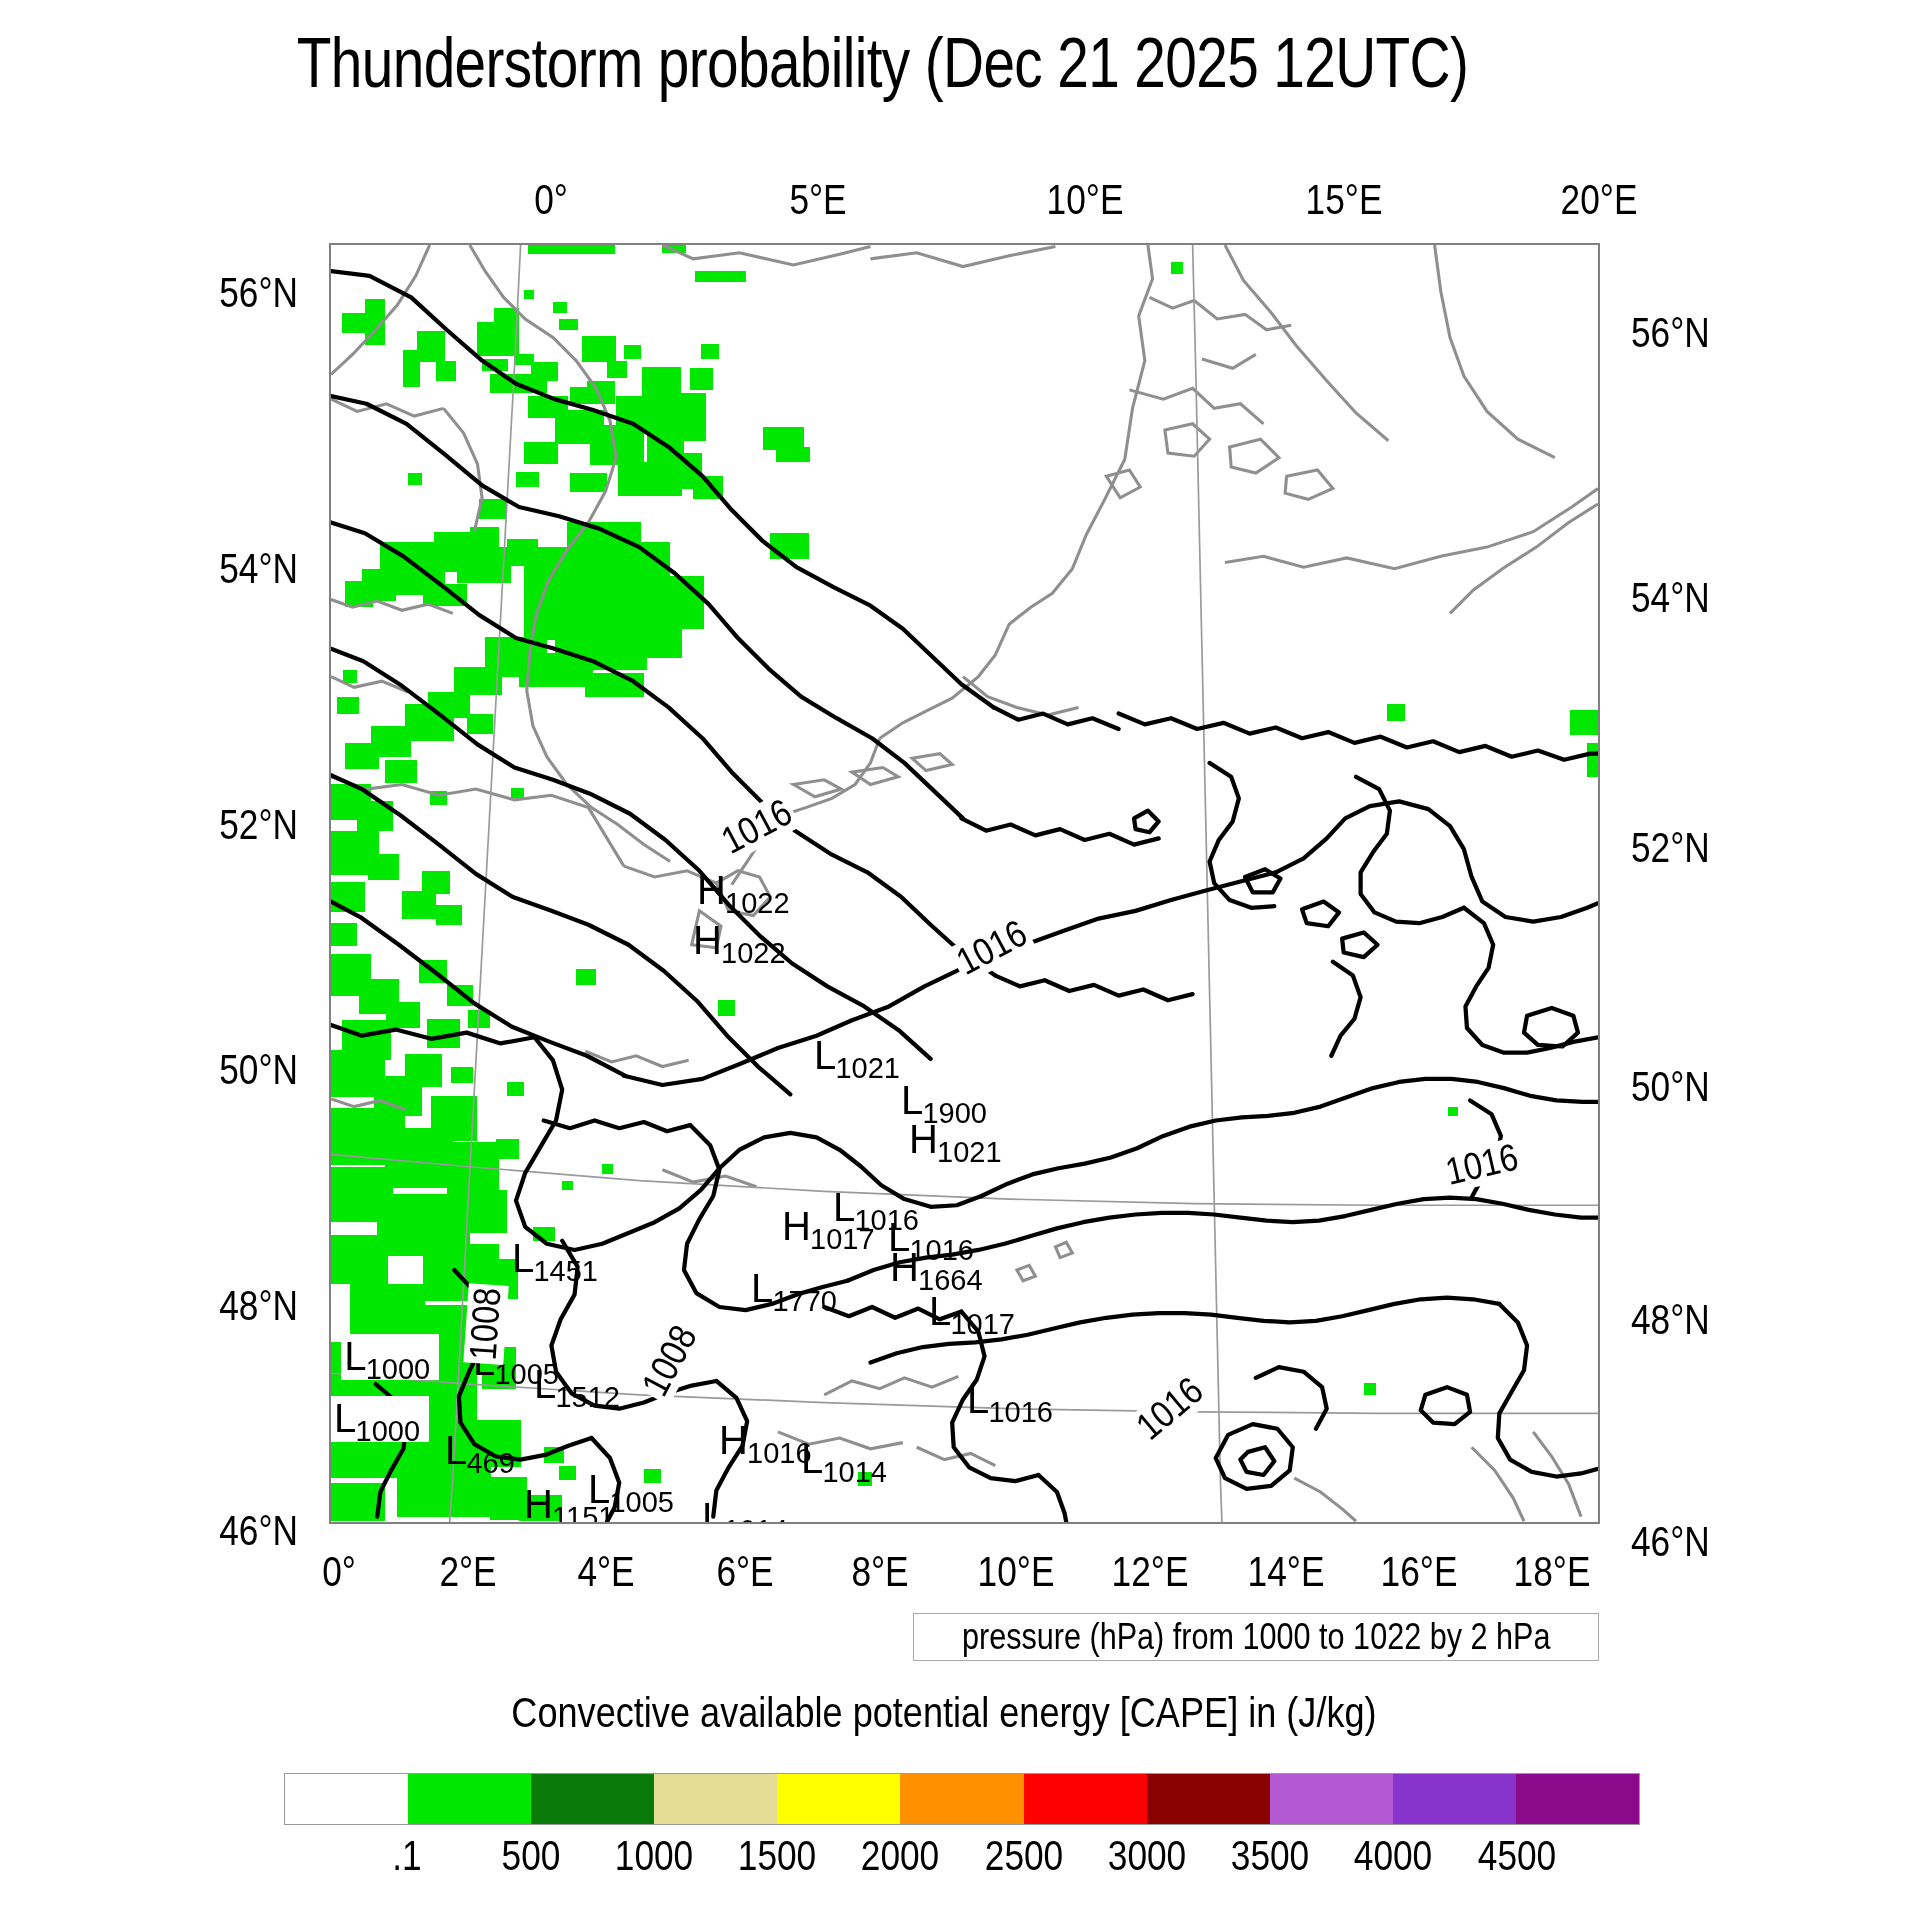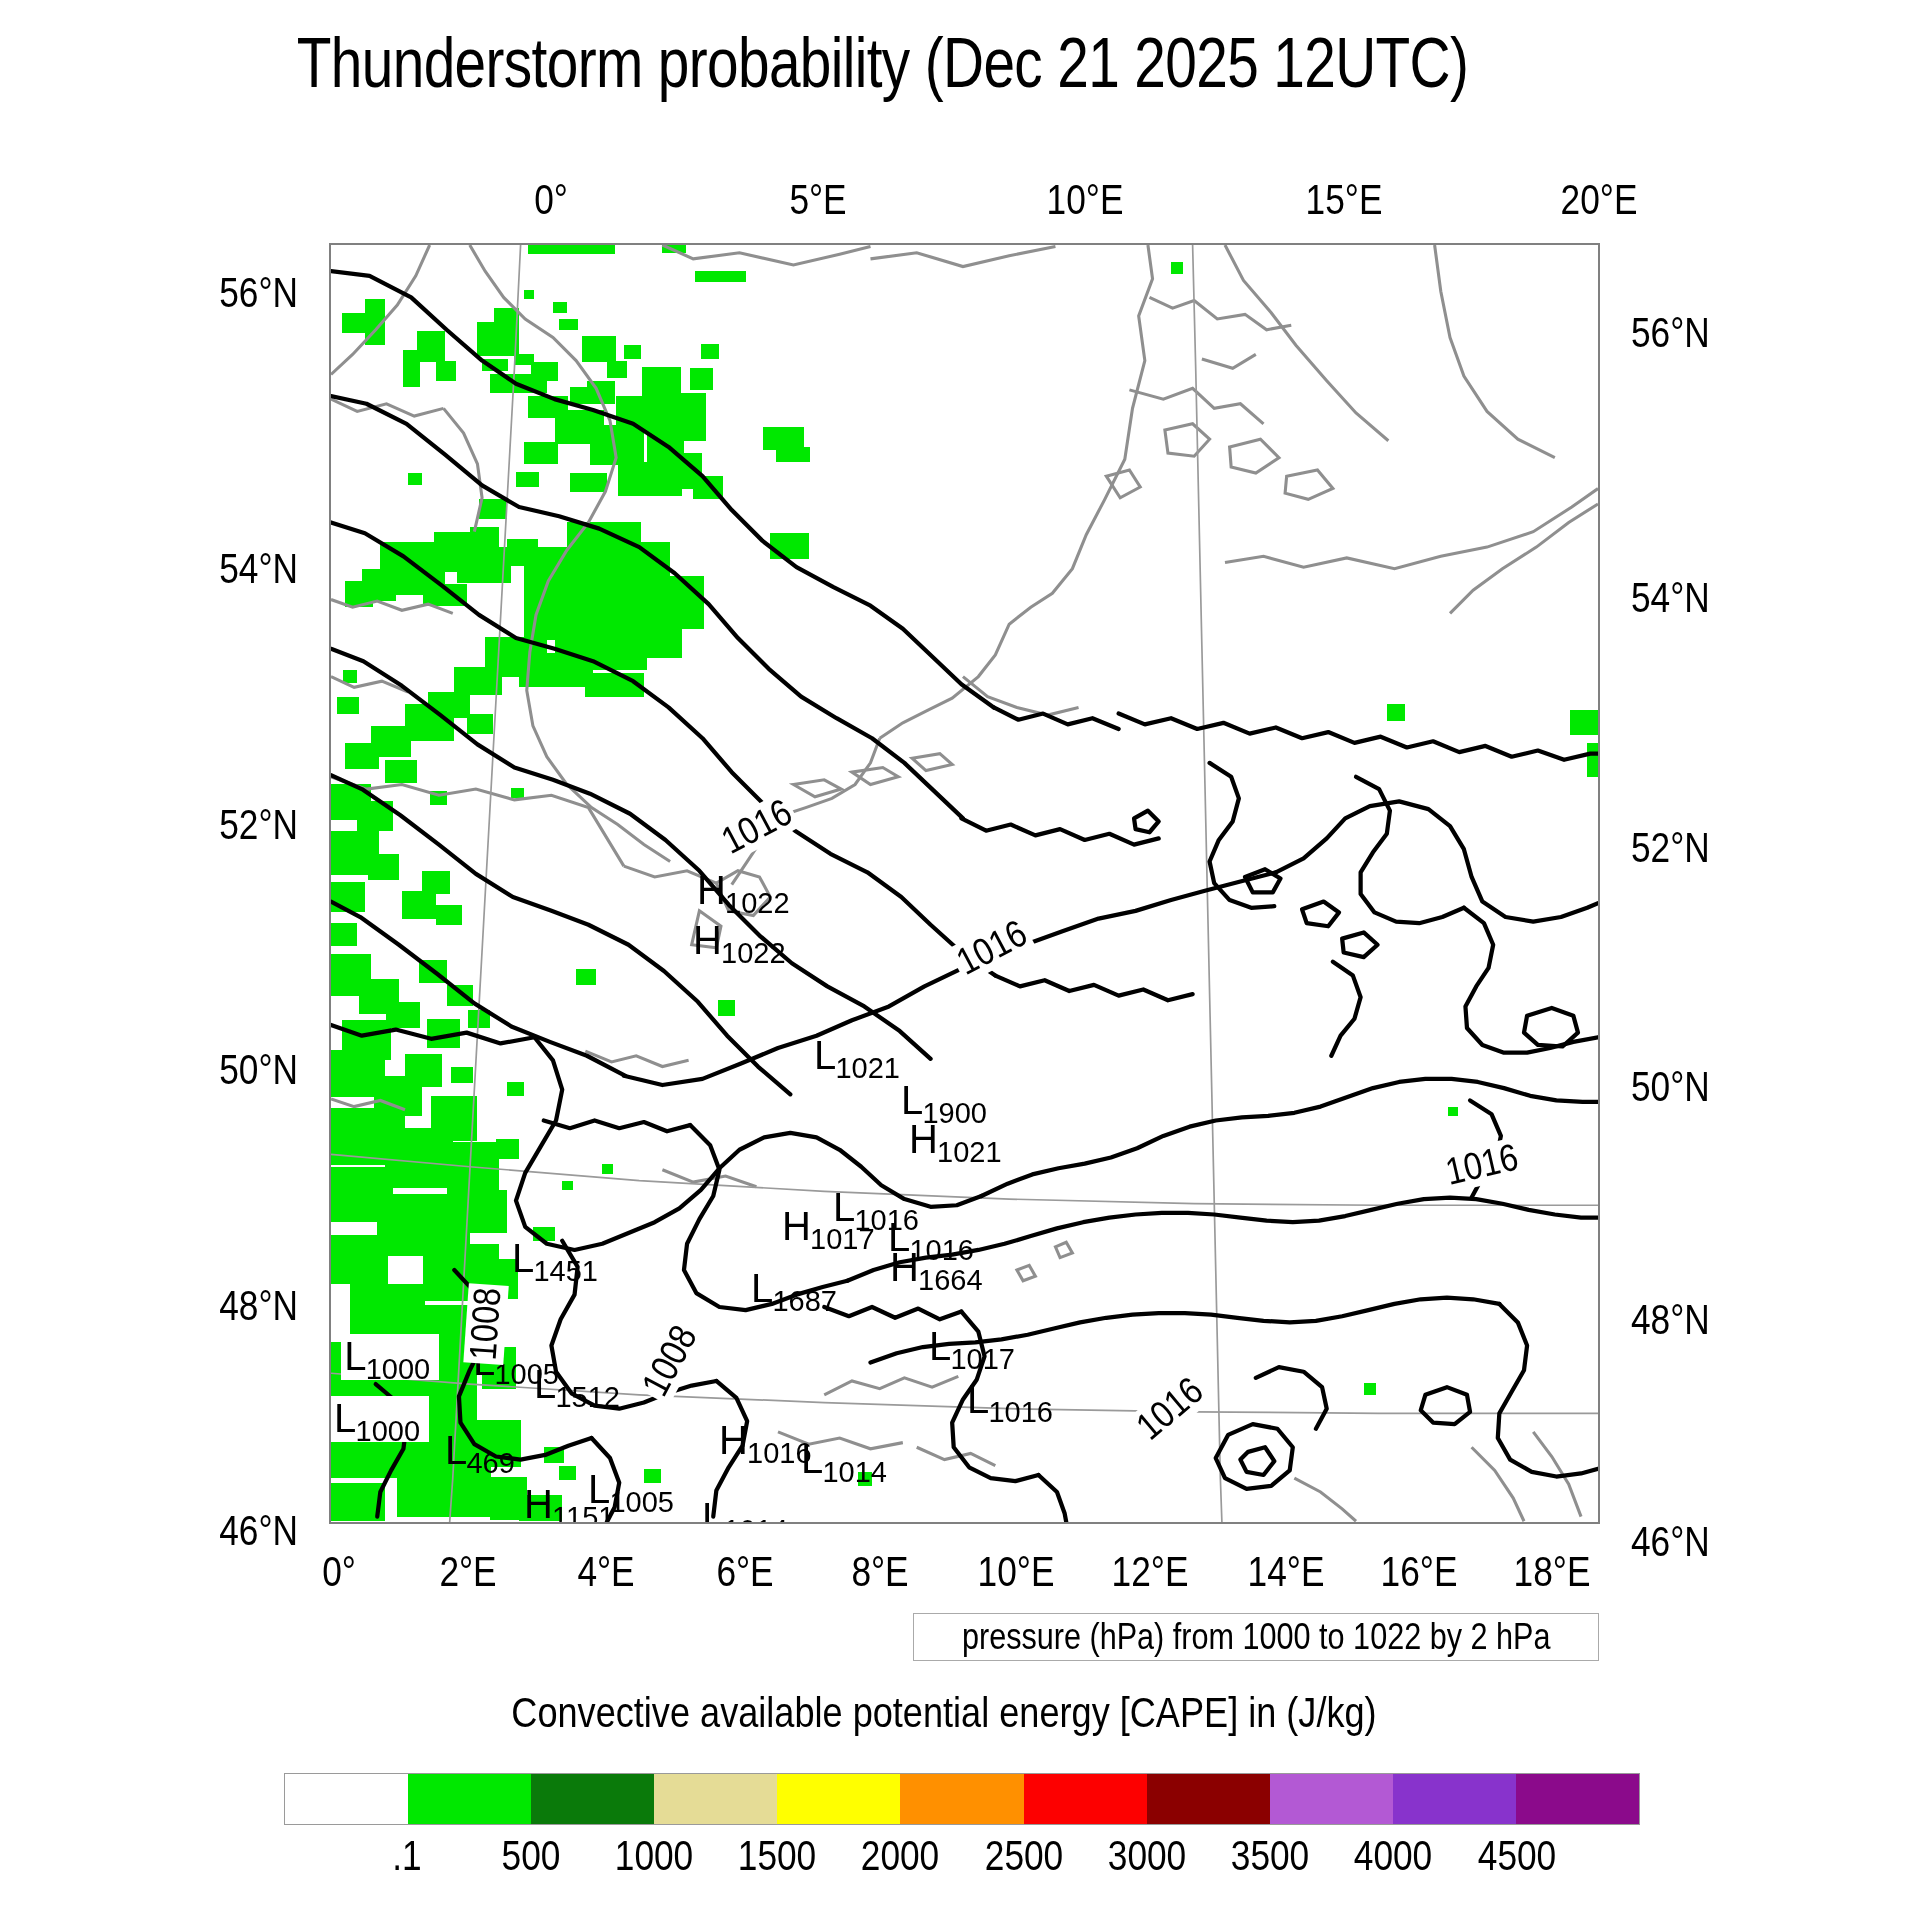--- a/index.html
+++ b/index.html
@@ -480,22 +480,22 @@
 <div class="pmark" style="left: 366px; top: 625px;"><span class="pm-letter">H</span><span class="pm-val">1022</span></div>
     <div class="pmark" style="left: 362px; top: 675px;"><span class="pm-letter">H</span><span class="pm-val">1022</span></div>
     <div class="pmark" style="left: 483px; top: 790px;"><span class="pm-letter">L</span><span class="pm-val">1021</span></div>
     <div class="pmark" style="left: 570px; top: 835px;"><span class="pm-letter">L</span><span class="pm-val">1900</span></div>
     <div class="pmark" style="left: 578px; top: 874px;"><span class="pm-letter">H</span><span class="pm-val">1021</span></div>
     <div class="pmark" style="left: 502px; top: 942px;"><span class="pm-letter">L</span><span class="pm-val">1016</span></div>
     <div class="pmark" style="left: 451px; top: 961px;"><span class="pm-letter">H</span><span class="pm-val">1017</span></div>
     <div class="pmark" style="left: 557px; top: 972px;"><span class="pm-letter">L</span><span class="pm-val">1016</span></div>
     <div class="pmark" style="left: 559px; top: 1002px;"><span class="pm-letter">H</span><span class="pm-val">1664</span></div>
     <div class="pmark" style="left: 181px; top: 993px;"><span class="pm-letter">L</span><span class="pm-val">1451</span></div>
-    <div class="pmark" style="left: 420px; top: 1023px;"><span class="pm-letter">L</span><span class="pm-val">1687</span></div>
-    <div class="pmark" style="left: 598px; top: 1081px;"><span class="pm-letter">L</span><span class="pm-val">1017</span></div>
+    <div class="pmark" style="left: 420px; top: 1023px;"><span class="pm-letter">L</span><span class="pm-val">1770</span></div>
+    <div class="pmark" style="left: 598px; top: 1046px;"><span class="pm-letter">L</span><span class="pm-val">1017</span></div>
     <div class="pmark" style="left: 142px; top: 1096px;"><span class="pm-letter">L</span><span class="pm-val">1005</span></div>
     <div class="pmark" style="left: 203px; top: 1119px;"><span class="pm-letter">L</span><span class="pm-val">1512</span></div>
     <div class="pmark" style="left: 636px; top: 1134px;"><span class="pm-letter">L</span><span class="pm-val">1016</span></div>
     <div class="pmark boxed" style="left: 10.2px; top: 1089px;"><span class="pm-letter">L</span><span class="pm-val">1000</span></div>
     <div class="pmark boxed" style="left: 0px; top: 1151px;"><span class="pm-letter">L</span><span class="pm-val">1000</span></div>
     <div class="pmark" style="left: 388px; top: 1175px;"><span class="pm-letter">H</span><span class="pm-val">1016</span></div>
     <div class="pmark" style="left: 470px; top: 1194px;"><span class="pm-letter">L</span><span class="pm-val">1014</span></div>
     <div class="pmark" style="left: 114px; top: 1185px;"><span class="pm-letter">L</span><span class="pm-val">469</span></div>
     <div class="pmark" style="left: 257px; top: 1224px;"><span class="pm-letter">L</span><span class="pm-val">1005</span></div>
     <div class="pmark" style="left: 193px; top: 1239px;"><span class="pm-letter">H</span><span class="pm-val">1151</span></div>

